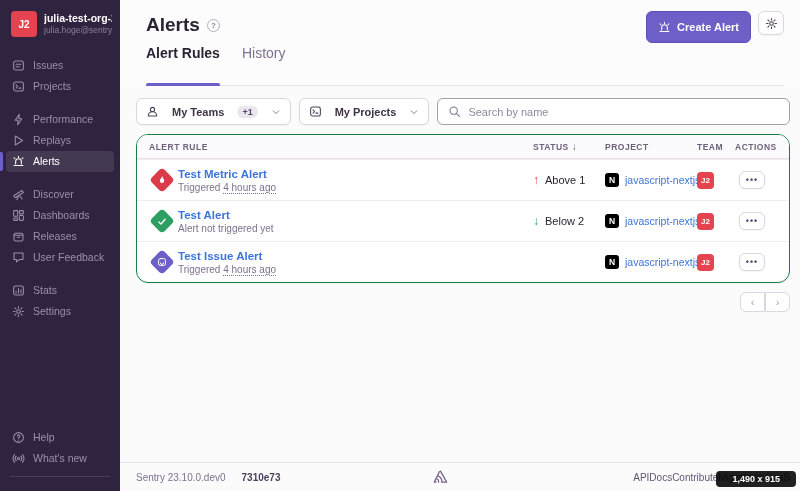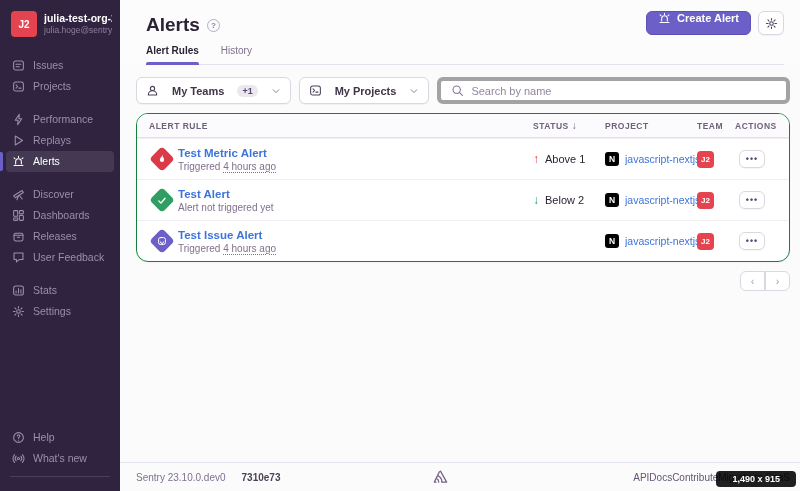--- a/index.html
+++ b/index.html
@@ -28,39 +28,39 @@
   svg.icon { stroke:currentColor; fill:none; stroke-width:1.3; stroke-linecap:round; stroke-linejoin:round; }
 
   
   .main { flex:1; display:flex; flex-direction:column; min-width:0; }
   .main-header { background:#fcfcfd; padding:12px 16px 0 26px; position:relative; }
   .title-row { display:flex; align-items:center; gap:7px; height:26px; }
   .page-title { font-size:19px; font-weight:bold; color:#2b2233; }
   .help-circle { width:13px; height:13px; border:1px solid #b5aec2; border-radius:50%; color:#8d819c;
                  font-size:8px; font-weight:bold; display:flex; align-items:center; justify-content:center; cursor:pointer; }
   .header-actions { position:absolute; top:11px; right:16px; display:flex; gap:7px; }
-  .btn-primary { display:flex; gap:6px; background:#6c5fc7; color:#fff; border:1px solid #5d50b8;
-                 border-radius:6px; padding:0 11px; height:24px; font-size:11px; font-weight:bold; cursor:pointer;
+  .btn-primary { display:flex; align-items:center; gap:6px; background:#6c5fc7; color:#fff; border:1px solid #5d50b8;
+                 border-radius:6px; padding:0 11px; height:32px; font-size:11px; font-weight:bold; cursor:pointer;
                  font-family:"Liberation Sans", sans-serif; }
   .btn-icon { width:26px; height:24px; background:#fff; border:1px solid #dcd6e1; border-radius:6px;
               display:flex; align-items:center; justify-content:center; color:#4d4158; cursor:pointer;
               box-shadow:0 1px 1px rgba(0,0,0,0.04); }
   .tabs { display:flex; gap:22px; margin-top:7px; border-bottom:1px solid #e7e1ec; padding-left:0; }
-  .tab { font-size:10px; padding-bottom:8px; color:#80708f; cursor:pointer; position:relative; }
+  .tab { font-size:14px; padding-bottom:24px; color:#80708f; cursor:pointer; position:relative; }
   .tab.active { color:#2b2233; font-weight:bold; }
   .tab.active::after { content:""; position:absolute; left:0; right:0; bottom:-1px; height:3px;
                        background:#6c5fc7; border-radius:2px 2px 0 0; }
 
   .content { padding:12px 10px 0 16px; }
   .filter-row { display:flex; gap:8px; height:27px; }
   .filter-btn { display:flex; align-items:center; gap:13px; background:#fff; border:1px solid #dcd6e1;
                 border-radius:6px; padding:0 9px; font-size:11px; font-weight:bold; color:#3e3446; cursor:pointer;
                 box-shadow:0 1px 1px rgba(0,0,0,0.04); white-space:nowrap; font-family:"Liberation Sans", sans-serif; }
   .count-badge { background:#ebe7ef; color:#57456b; border-radius:8px; font-size:9px; font-weight:bold; padding:1px 5px; }
-  .search-box { flex:1; display:flex; align-items:center; gap:7px; background:#fff; border:4px solid #a3a3a3;
+  .search-box { flex:1; display:flex; align-items:center; gap:7px; background:#fff; border:1px solid #a3a3a3;
                 border-radius:6px; padding:0 10px; }
   .search-box input { border:none; outline:none; flex:1; font-size:11px; color:#2b2233; background:transparent;
                       font-family:"Liberation Sans", sans-serif; }
   .search-box input::placeholder { color:#93879e; }
 
   
   .panel { margin-top:9px; background:#fff; border:1px solid #15803d; border-radius:12px; overflow:hidden;
            box-shadow:0 1px 2px rgba(0,0,0,0.03); }
   .grid-row { display:grid; grid-template-columns:1fr 72px 92px 38px 42px; align-items:center; padding:0 12px; }
   .panel-head { height:24px; background:#fbfafc; border-bottom:1px solid #e7e1ec; }

